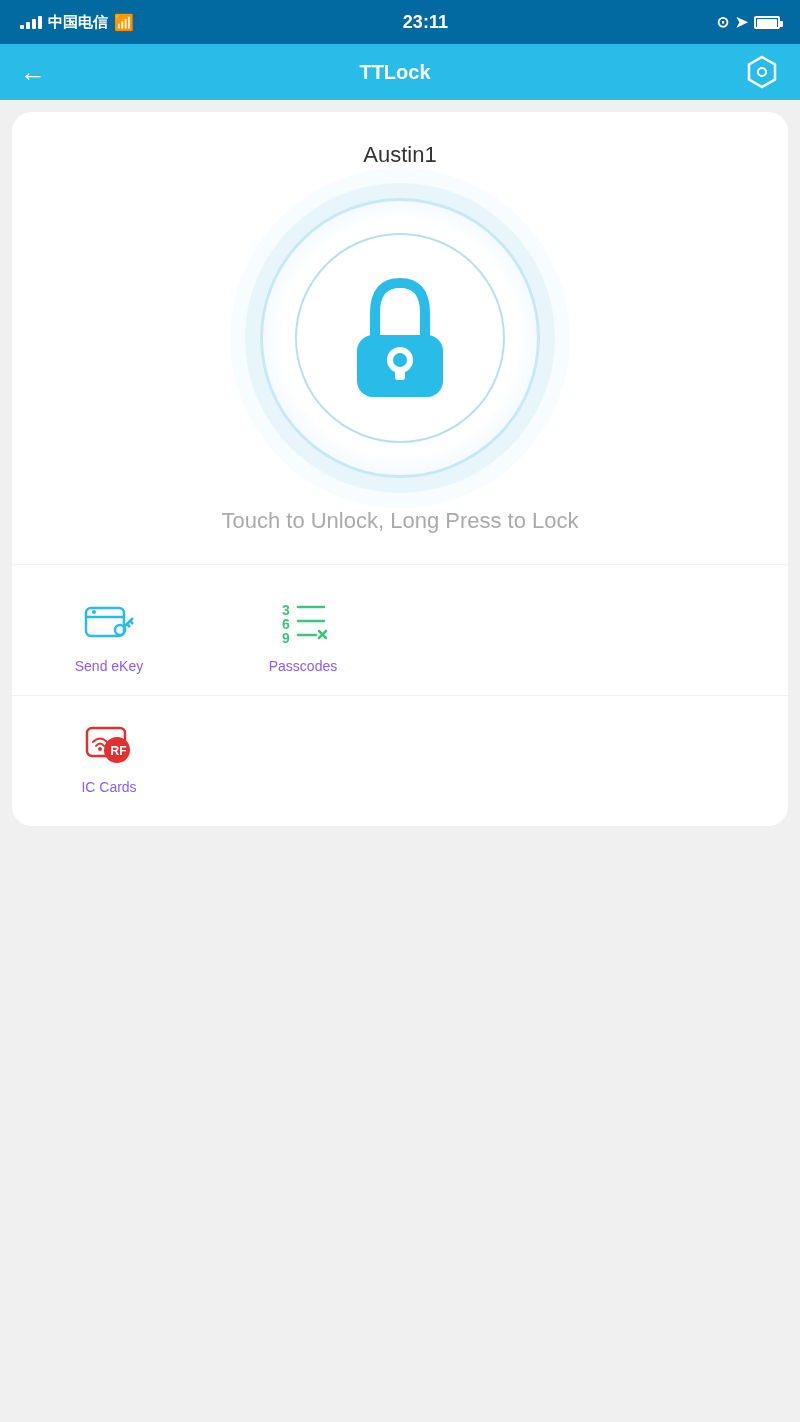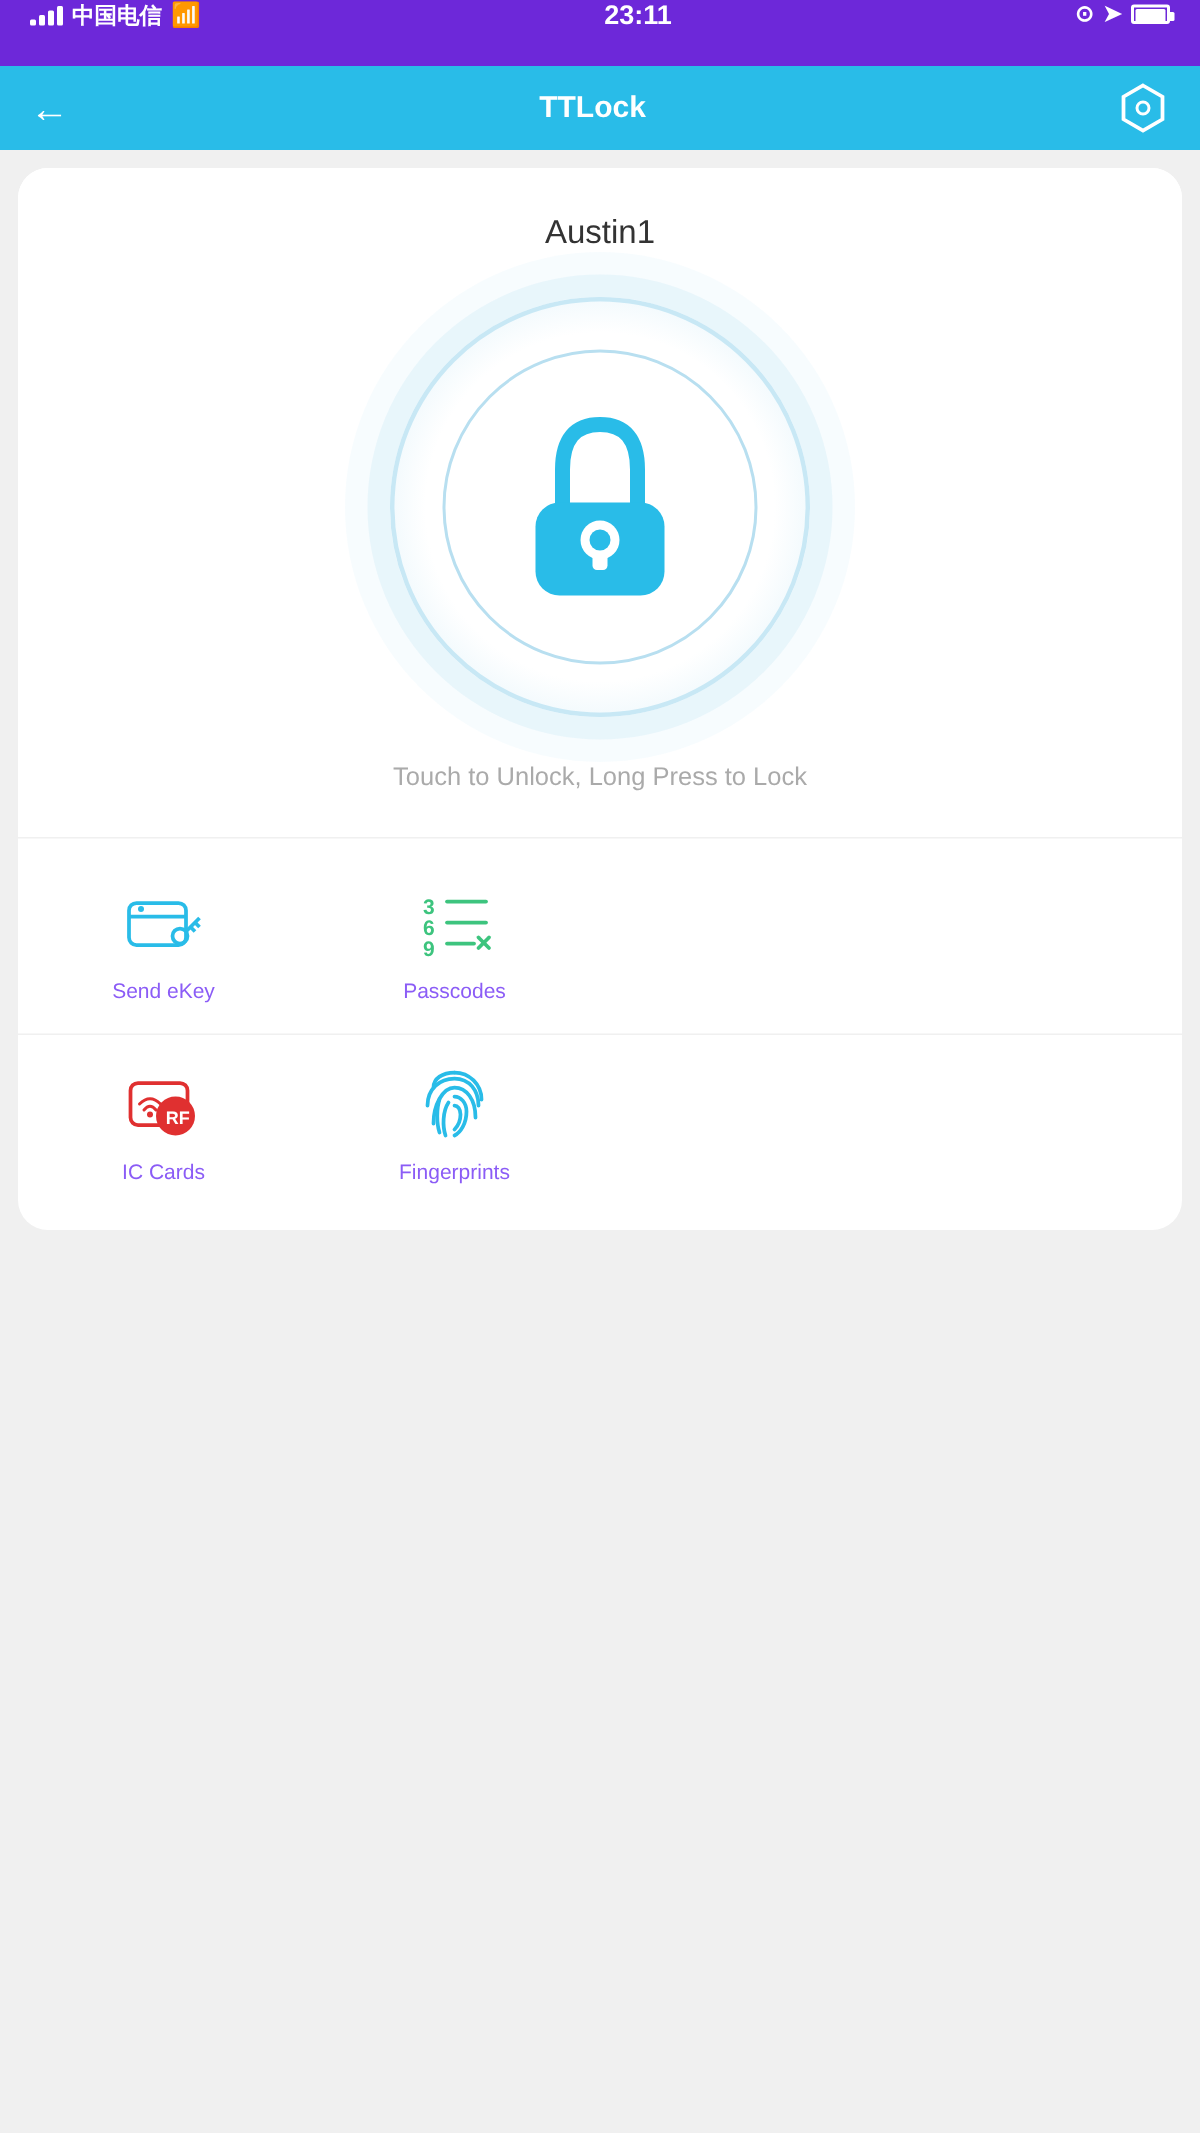--- a/index.html
+++ b/index.html
@@ -7,24 +7,24 @@
     body {
       width: 800px;
       min-height: 1422px;
       font-family: -apple-system, 'PingFang SC', 'Helvetica Neue', Arial, sans-serif;
       background: #f0f0f0;
       overflow-x: hidden;
     }
 
     
     .status-bar {
-      background: #6d28d9;
+      background: #0369a1;
       height: 44px;
       display: flex;
-      align-items: flex-start;
+      align-items: center;
       justify-content: space-between;
       padding: 0 20px;
       color: white;
       font-size: 15px;
       font-weight: 600;
     }
     .status-left { display: flex; align-items: center; gap: 6px; }
     .status-center { font-size: 18px; font-weight: 600; }
     .status-right { display: flex; align-items: center; gap: 6px; }
     .signal-bars { display: flex; align-items: flex-end; gap: 2px; }
@@ -120,21 +120,21 @@
     .lock-circle-inner {
       width: 210px; height: 210px;
       border-radius: 50%;
       background: white;
       border: 2px solid #b8dff0;
       display: flex;
       align-items: center;
       justify-content: center;
     }
     .lock-hint {
-      font-size: 17px;
+      font-size: 22px;
       color: #aaa;
       margin-bottom: 10px;
     }
 
     
     .grid-section {
       border-top: 1px solid #f0f0f0;
       display: grid;
       grid-template-columns: 1fr 1fr 1fr 1fr;
       padding: 10px 0;
@@ -279,33 +279,17 @@
           <text x="27.5" y="39" font-size="12" fill="white" font-weight="bold">RF</text>
 
           <path d="M10,26 Q17,19 24,26" fill="none" stroke="#e03030" stroke-width="2" stroke-linecap="round"></path>
           <path d="M13,30 Q17,25 21,30" fill="none" stroke="#e03030" stroke-width="2" stroke-linecap="round"></path>
           <circle cx="17" cy="33" r="2" fill="#e03030"></circle>
         </svg>
       </div>
       <div class="grid-item-label">IC Cards</div>
     </div>
 
-    <div class="grid-item">
-      <div class="grid-item-icon">
-        <svg width="48" height="50" viewBox="0 0 48 50">
-
-          <path d="M24,4 C34,4 42,12 42,22" fill="none" stroke="#29bce8" stroke-width="2.5" stroke-linecap="round"></path>
-          <path d="M10,14 C10,8 16,4 24,4" fill="none" stroke="#29bce8" stroke-width="2.5" stroke-linecap="round"></path>
-          <path d="M6,26 C6,15 14,8 24,8 C34,8 40,16 40,26" fill="none" stroke="#29bce8" stroke-width="2.5" stroke-linecap="round"></path>
-          <path d="M10,38 C10,26 16,14 24,14 C32,14 38,22 38,34" fill="none" stroke="#29bce8" stroke-width="2.5" stroke-linecap="round"></path>
-          <path d="M14,44 C12,38 12,28 14,22" fill="none" stroke="#29bce8" stroke-width="2.5" stroke-linecap="round"></path>
-          <path d="M18,46 C16,40 16,30 20,24" fill="none" stroke="#29bce8" stroke-width="2.5" stroke-linecap="round"></path>
-          <path d="M24,20 C28,20 32,24 32,30 C32,38 28,44 24,46" fill="none" stroke="#29bce8" stroke-width="2.5" stroke-linecap="round"></path>
-          <path d="M24,26 C26,26 28,28 28,32 C28,36 26,40 24,42" fill="none" stroke="#29bce8" stroke-width="2.5" stroke-linecap="round"></path>
-        </svg>
-      </div>
-      <div class="grid-item-label">Fingerprints</div>
-    </div>
 
 
 
   </div>
 </div>
 
 </body></html>

